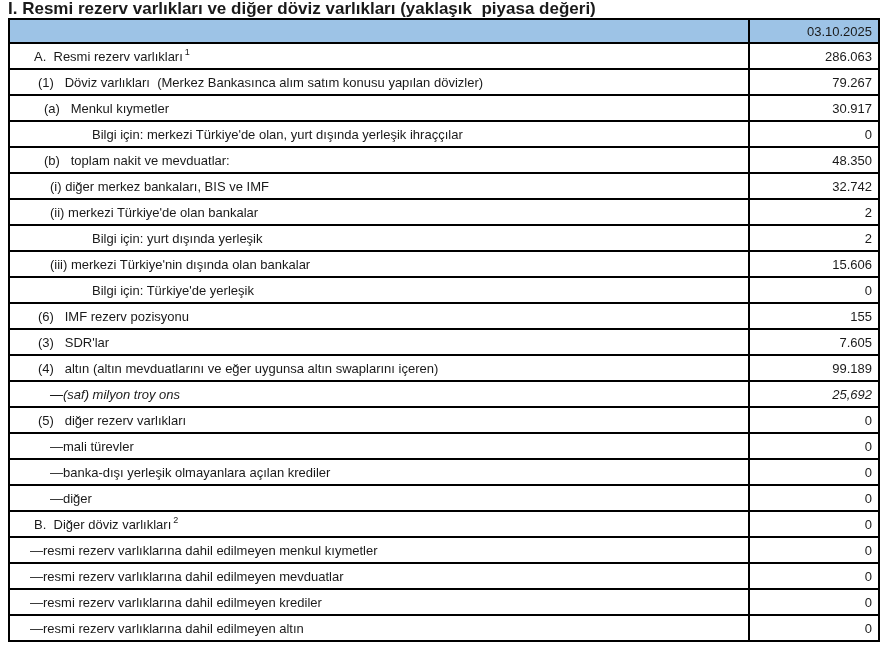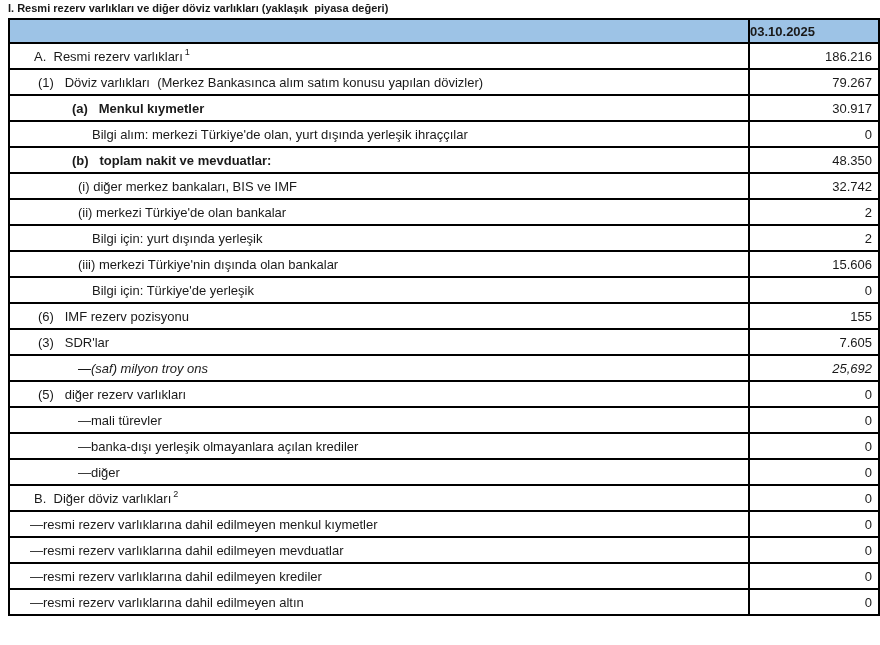--- a/index.html
+++ b/index.html
@@ -7,21 +7,21 @@
     padding: 0;
     width: 880px;
     height: 645px;
     background: #ffffff;
     font-family: "Liberation Sans", sans-serif;
     color: #1a1a1a;
     overflow: hidden;
   }
   .page-title {
     font-weight: bold;
-    font-size: 11px;
+    font-size: 17px;
     line-height: 15px;
     padding: 1px 0 0 8px;
     white-space: pre;
   }
   table.reserve-table {
     border-collapse: collapse;
     table-layout: fixed;
     width: 870px;
     margin: 2px 0 0 8px;
   }
@@ -31,31 +31,31 @@
   table.reserve-table td {
     border: 2px solid #000000;
     height: 22px;
     font-size: 13px;
     vertical-align: middle;
     overflow: hidden;
     white-space: pre;
   }
   tr.header-row th {
     background: #9dc3e6;
-    font-weight: bold;
-    text-align: left;
-    padding: 0 0;
+    font-weight: normal;
+    text-align: right;
+    padding: 0 6px;
   }
   td.label-cell { padding-right: 4px; }
   td.value-cell { text-align: right; padding: 0 6px 0 2px; }
   .italic { font-style: italic; }
   .ind-0 { padding-left: 24px; }
   .ind-1 { padding-left: 28px; }
-  .ind-2 { padding-left: 62px; font-weight: bold; }
-  .ind-3 { padding-left: 68px; }
+  .ind-2 { padding-left: 34px; }
+  .ind-3 { padding-left: 40px; }
   .ind-4 { padding-left: 82px; }
   .ind-5 { padding-left: 20px; }
   sup.fnref {
     font-size: 9px;
     vertical-align: super;
     line-height: 0;
     margin-left: 2px;
   }
 </style>
 </head>
@@ -70,32 +70,32 @@
   </colgroup>
   <thead>
     <tr class="header-row">
       <th></th>
       <th>03.10.2025</th>
     </tr>
   </thead>
   <tbody>
       <tr>
         <td class="label-cell ind-0">A.  Resmi rezerv varlıkları<sup class="fnref">1</sup></td>
-        <td class="value-cell">186.216</td>
+        <td class="value-cell">286.063</td>
       </tr>
       <tr>
         <td class="label-cell ind-1">(1)   Döviz varlıkları  (Merkez Bankasınca alım satım konusu yapılan dövizler)</td>
         <td class="value-cell">79.267</td>
       </tr>
       <tr>
         <td class="label-cell ind-2">(a)   Menkul kıymetler</td>
         <td class="value-cell">30.917</td>
       </tr>
       <tr>
-        <td class="label-cell ind-4">Bilgi alım: merkezi Türkiye'de olan, yurt dışında yerleşik ihraççılar</td>
+        <td class="label-cell ind-4">Bilgi için: merkezi Türkiye'de olan, yurt dışında yerleşik ihraççılar</td>
         <td class="value-cell">0</td>
       </tr>
       <tr>
         <td class="label-cell ind-2">(b)   toplam nakit ve mevduatlar:</td>
         <td class="value-cell">48.350</td>
       </tr>
       <tr>
         <td class="label-cell ind-3">(i) diğer merkez bankaları, BIS ve IMF</td>
         <td class="value-cell">32.742</td>
       </tr>
@@ -115,20 +115,24 @@
         <td class="label-cell ind-4">Bilgi için: Türkiye'de yerleşik</td>
         <td class="value-cell">0</td>
       </tr>
       <tr>
         <td class="label-cell ind-1">(6)   IMF rezerv pozisyonu</td>
         <td class="value-cell">155</td>
       </tr>
       <tr>
         <td class="label-cell ind-1">(3)   SDR'lar</td>
         <td class="value-cell">7.605</td>
+      </tr>
+      <tr>
+        <td class="label-cell ind-1">(4)   altın (altın mevduatlarını ve eğer uygunsa altın swaplarını içeren)</td>
+        <td class="value-cell">99.189</td>
       </tr>
       <tr>
         <td class="label-cell ind-3 italic">—(saf) milyon troy ons</td>
         <td class="value-cell italic">25,692</td>
       </tr>
       <tr>
         <td class="label-cell ind-1">(5)   diğer rezerv varlıkları</td>
         <td class="value-cell">0</td>
       </tr>
       <tr>

